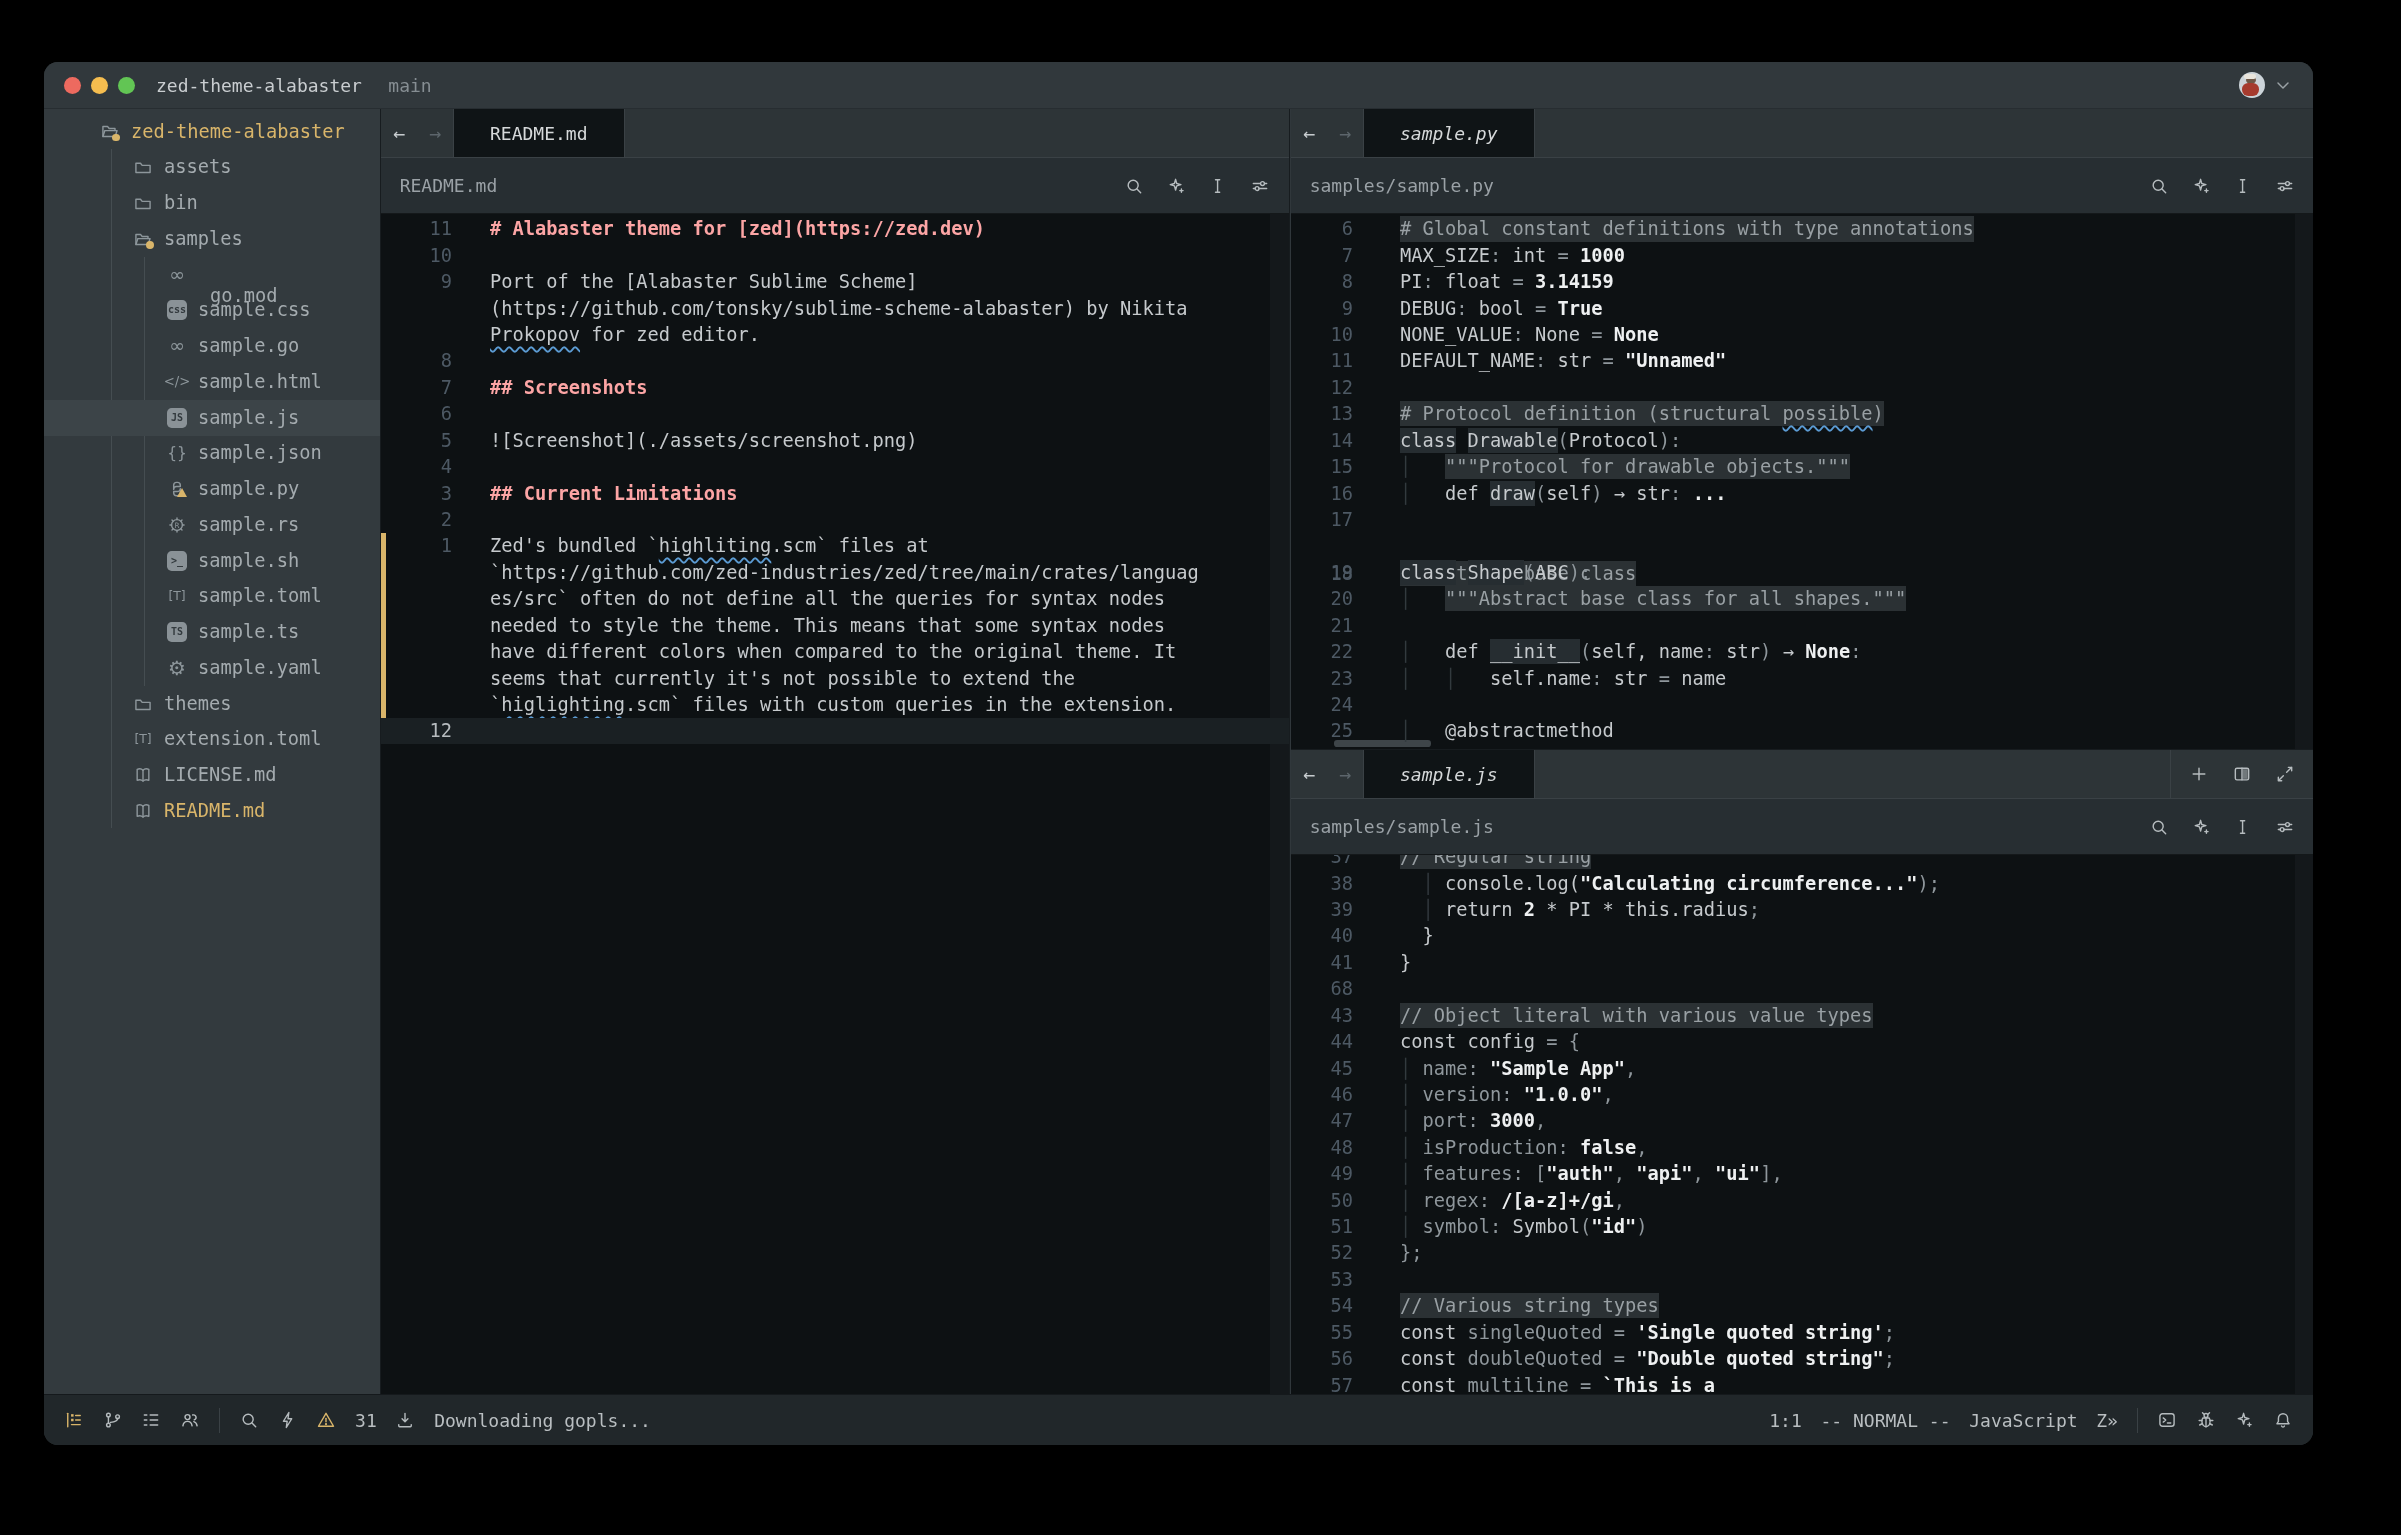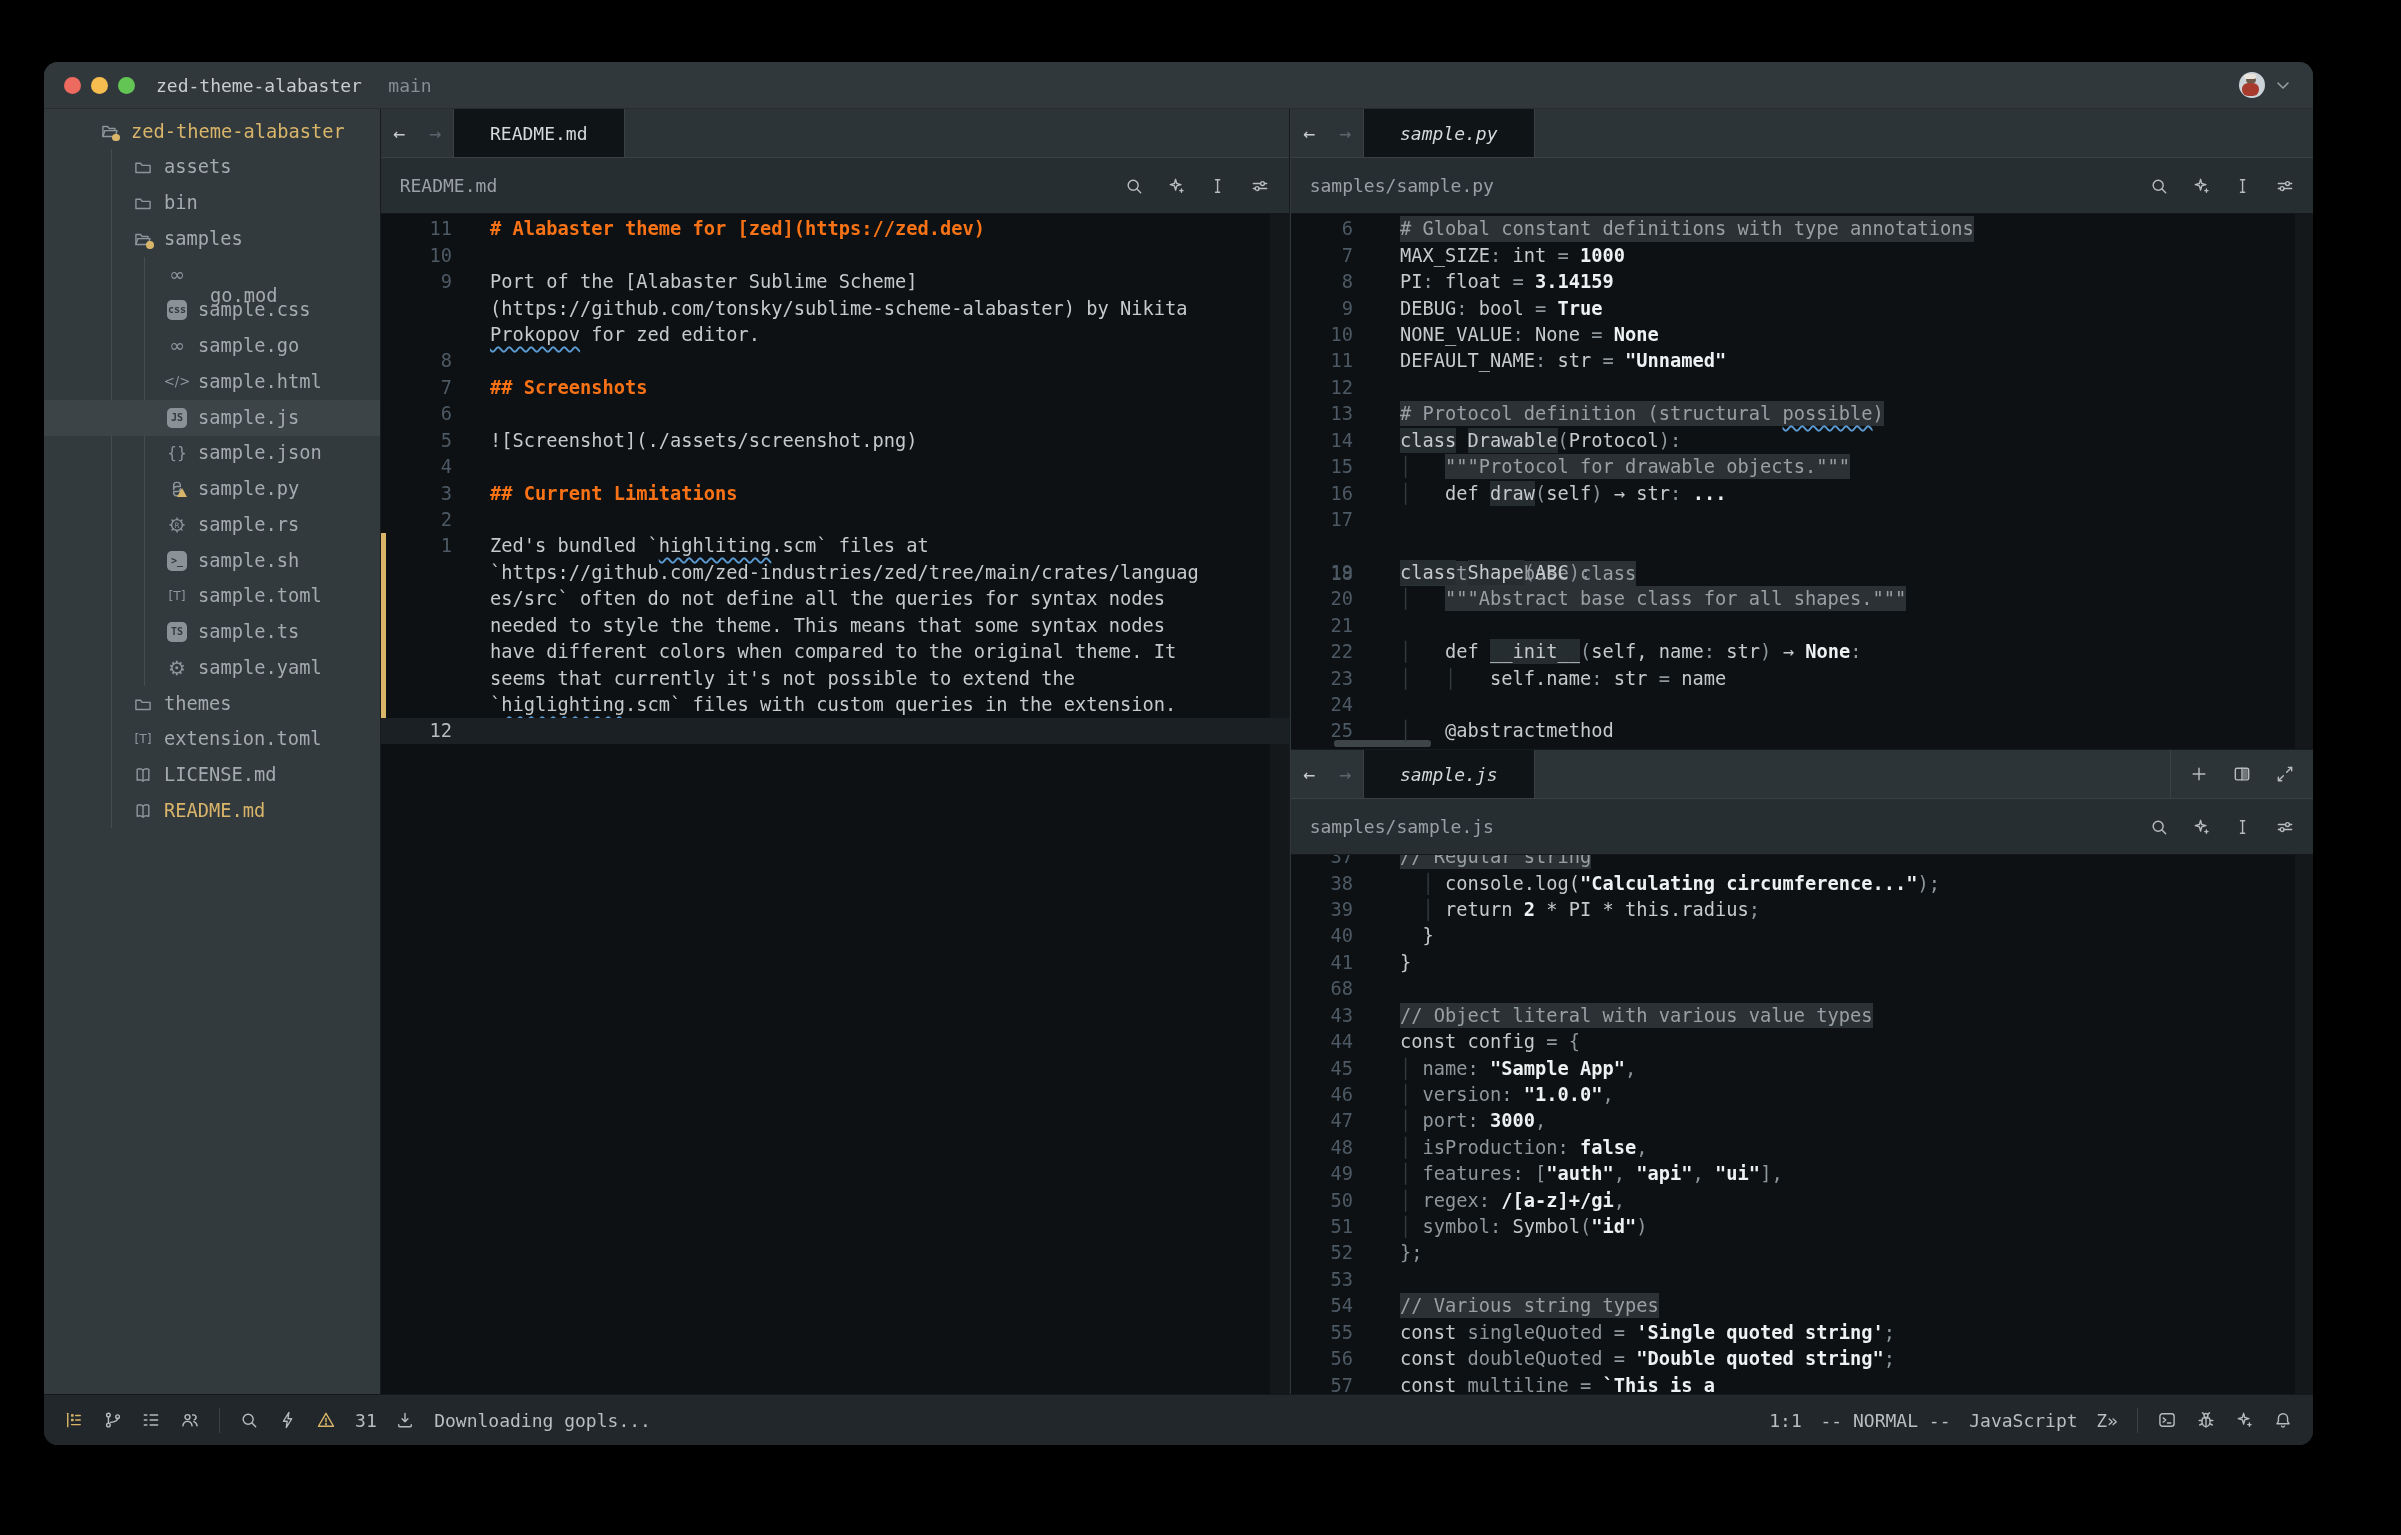--- a/index.html
+++ b/index.html
@@ -61,21 +61,21 @@
   .hthumb { position:absolute; left:43px; bottom:2.3px; width:97px; height:7px; border-radius:3.1px; background:#3e4549; }
   .gitbar { position:absolute; left:0; width:5.4px; background:#d9b56a; }
 
   
   .crow { position:absolute; left:0; right:0; height:26.4px; }
   .crow.cur { background:#1a2023; }
   .ln { position:absolute; left:0; top:0; text-align:right; font-size:18.7px; line-height:26.4px; color:#4d5964; }
   .crow.cur .ln { color:#b7bcbf; }
   .ct { position:absolute; top:0; margin:0; font-family:"DejaVu Sans Mono",monospace; font-size:18.7px; line-height:26.4px;
         color:#c6cacd; white-space:pre; }
-  .seg-b   { color:#f97316; font-weight:bold; }
+  .seg-b   { color:#fca5a5; font-weight:bold; }
   .seg-dim { color:#8f979c; }
   .seg-lit { color:#eef0f1; font-weight:bold; }
   .seg-cmt { color:#99a0a4; background:#2b3134; padding:2.3px 0; }
   .seg-def { background:#262d31; padding:2.3px 0; }
   .seg-guide { color:#323a3e; }
   .wavy { text-decoration-line:underline; text-decoration-style:wavy; text-decoration-color:#5b9bd3;
           text-decoration-thickness:1.6px; text-underline-offset:4.7px; }
 
   
   .statusbar { position:absolute; left:0; bottom:0; right:0; height:51px; background:#21272a;

